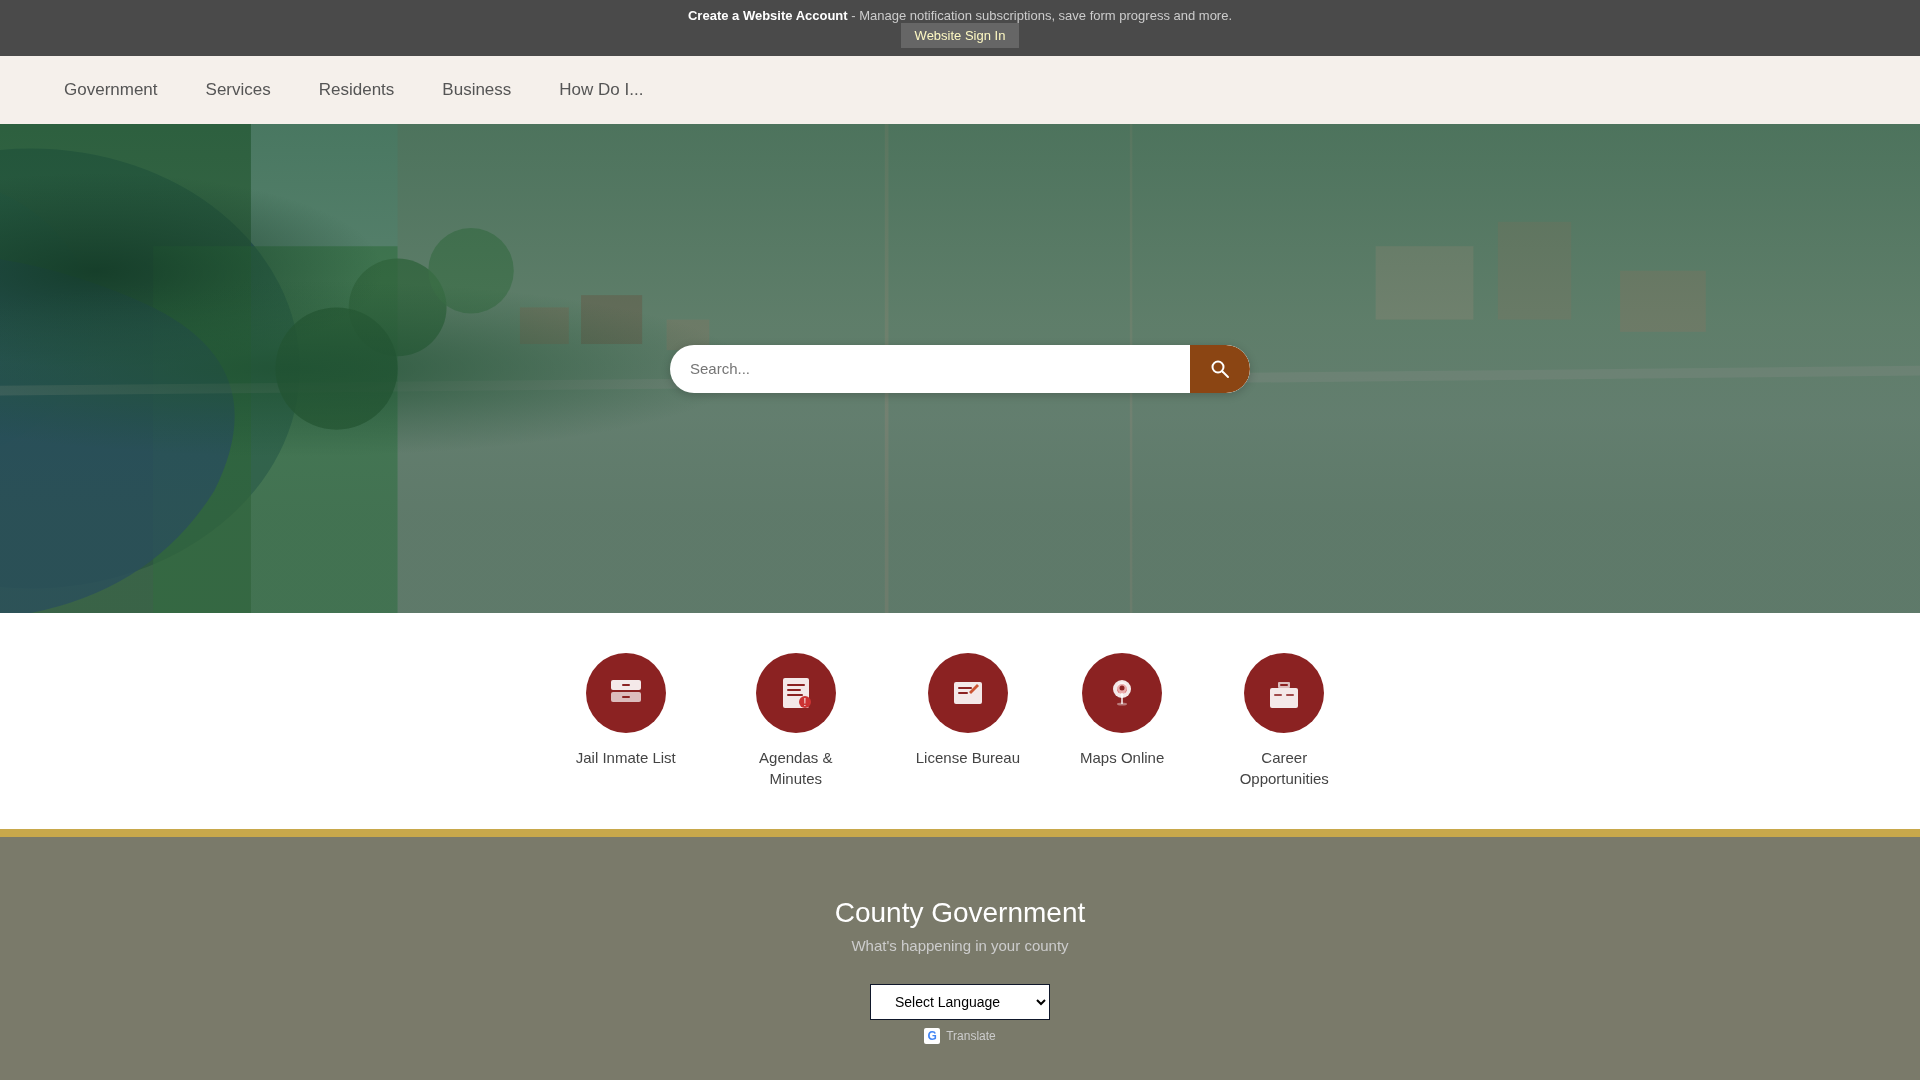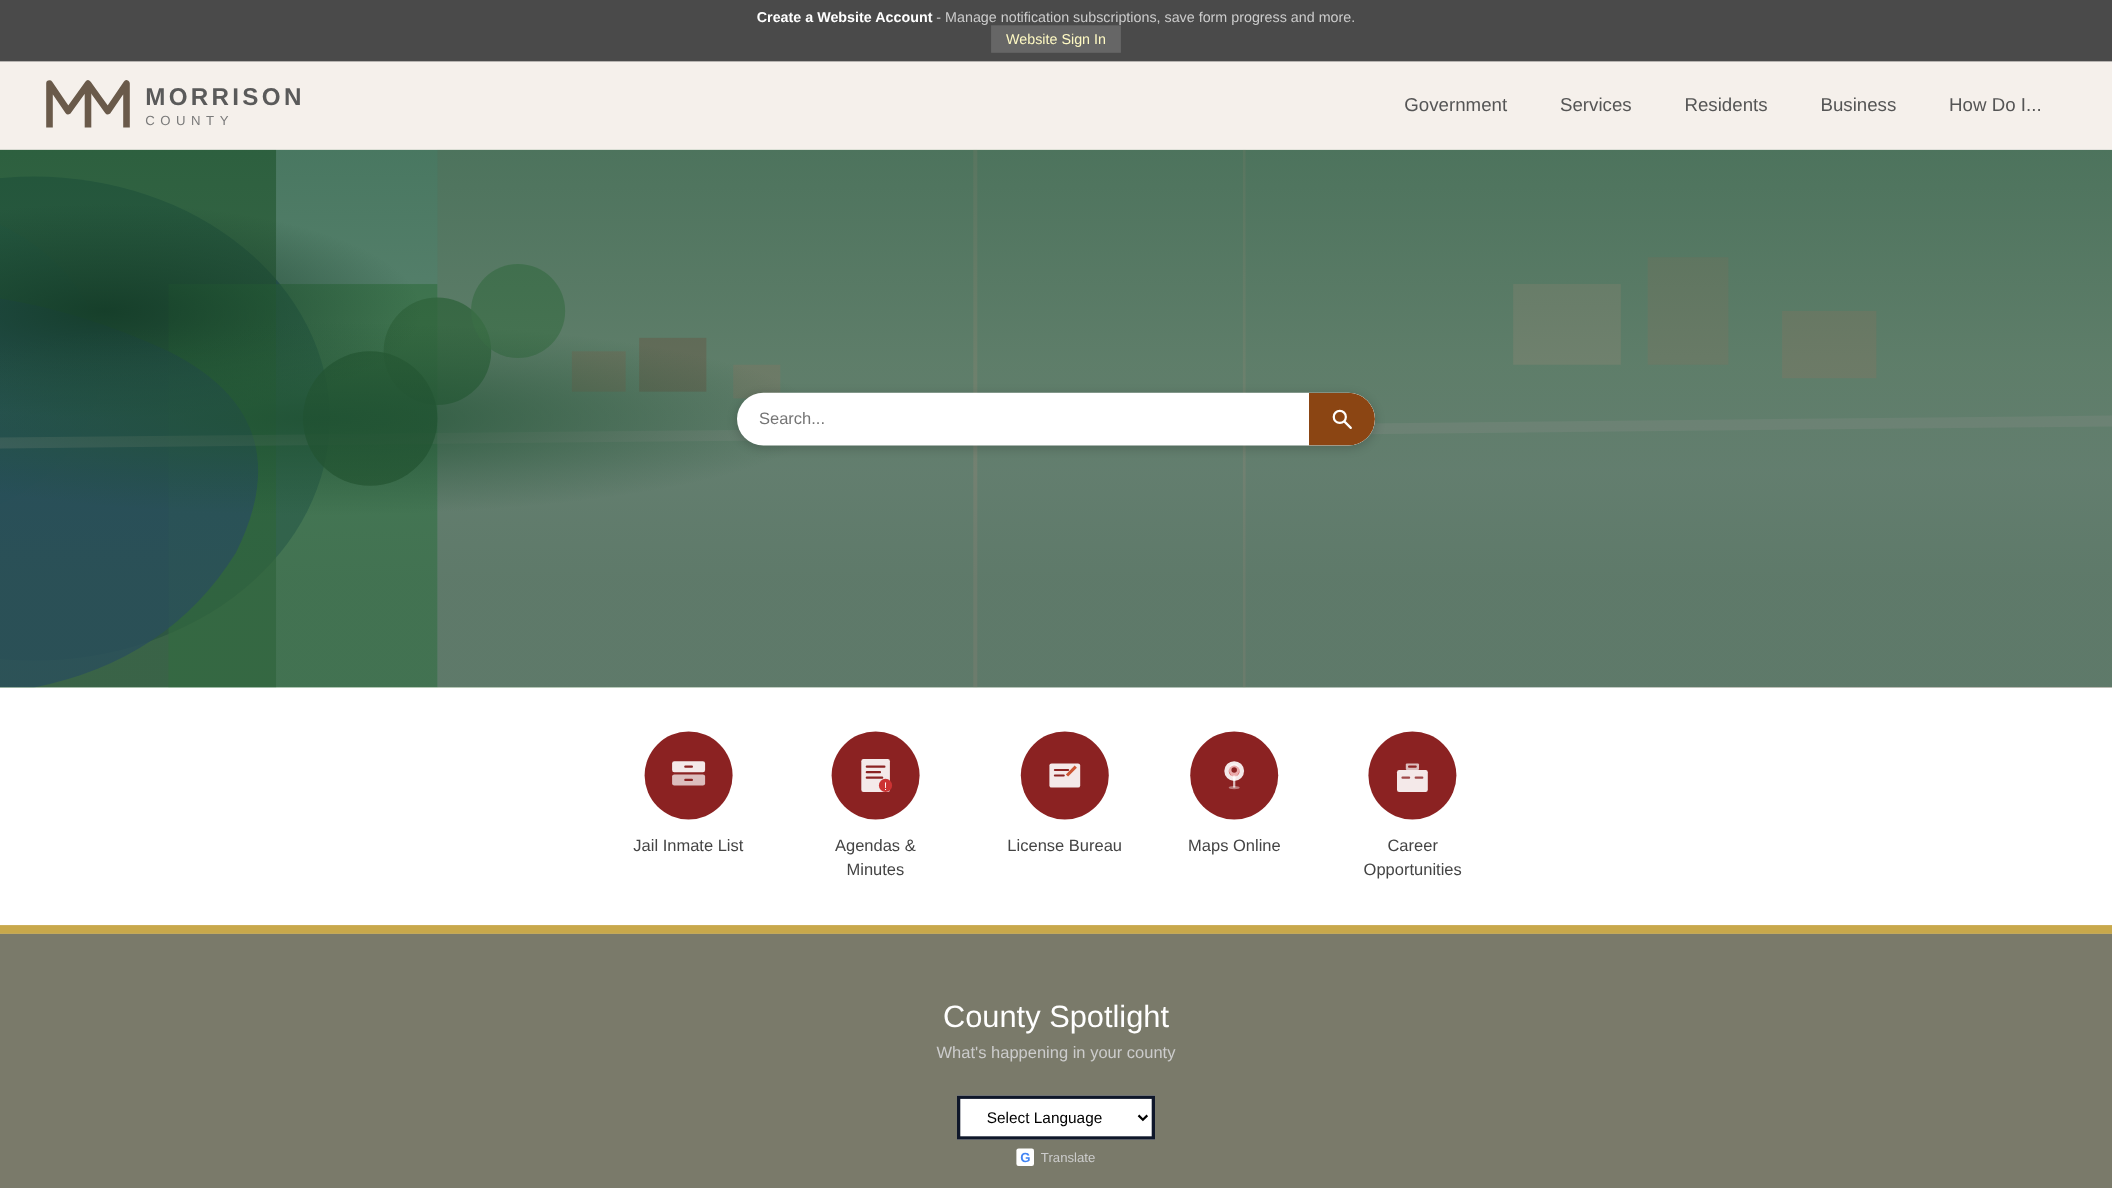--- a/index.html
+++ b/index.html
@@ -186,21 +186,21 @@
       margin-bottom: 8px;
     }
     .spotlight-subtitle {
       font-size: 15px;
       color: #ccc;
       margin-bottom: 30px;
     }
     .language-select {
       padding: 8px 20px;
       font-size: 14px;
-      border: 3px solid #0f172a;
+      border: 1px solid #0f172a;
       background: white;
       cursor: pointer;
       min-width: 180px;
     }
     .translate-bar {
       margin-top: 8px;
       display: flex;
       align-items: center;
       justify-content: center;
       gap: 6px;
@@ -224,31 +224,20 @@
 <body>
 
 <div class="top-bar">
   <div>
     <a href="#">Create a Website Account</a><span> - Manage notification subscriptions, save form progress and more.</span>
   </div>
   <button class="sign-in-btn">Website Sign In</button>
 </div>
 
 <div class="header">
-  <div class="logo-area">
-
-    <svg class="logo-icon" viewBox="0 0 80 60">
-      <path d="M5,50 L5,10 L22,35 L40,10 L40,50" fill="none" stroke="#6a5a4a" stroke-width="6" stroke-linejoin="round"></path>
-      <path d="M40,10 L58,35 L75,10 L75,50" fill="none" stroke="#6a5a4a" stroke-width="6" stroke-linejoin="round"></path>
-    </svg>
-    <div>
-      <div style="font-size:22px; font-weight:bold; color:#5a5a5a; letter-spacing:3px;">MORRISON</div>
-      <div style="font-size:12px; color:#7a7a7a; letter-spacing:5px; margin-top:2px;">COUNTY</div>
-    </div>
-  </div>
 
   <nav>
     <div class="nav-item">Government</div>
     <div class="nav-item">Services</div>
     <div class="nav-item">Residents</div>
     <div class="nav-item">Business</div>
     <div class="nav-item">How Do I...</div>
   </nav>
 </div>
 
@@ -382,21 +371,21 @@
       </svg>
     </div>
     <span class="quick-link-label">Career Opportunities</span>
   </a>
 
 </div>
 
 <div class="gold-bar"></div>
 
 <div class="spotlight">
-  <h2 class="spotlight-title">County Spotlight</h2>
+  <h2 class="spotlight-title">County Government</h2>
   <p class="spotlight-subtitle">What's happening in your county</p>
 
   <select class="language-select">
     <option>Select Language</option>
     <option>Spanish</option>
     <option>French</option>
     <option>German</option>
     <option>Chinese</option>
   </select>
 

